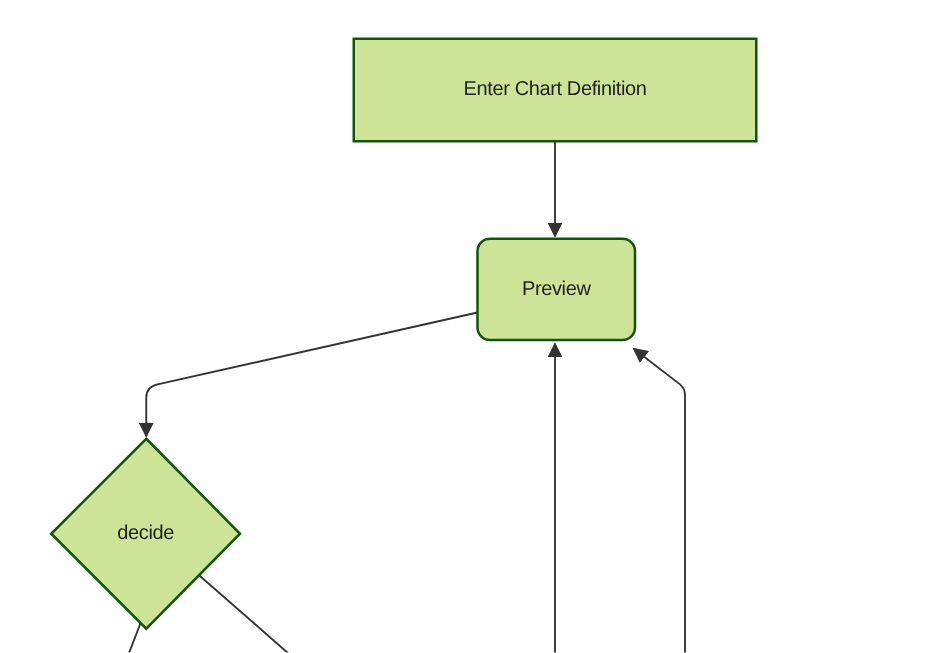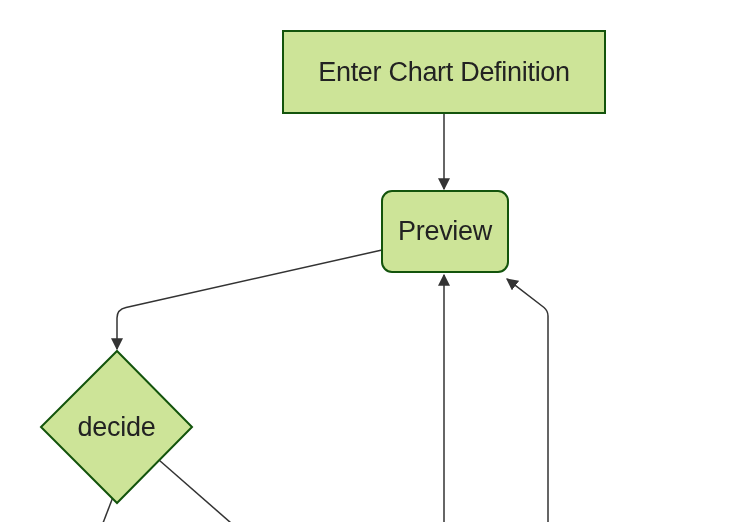--- a/index.html
+++ b/index.html
@@ -32,21 +32,21 @@
     fill: var(--edge, #333333);
     stroke: none;
   }
   .node-label {
     position: absolute;
     display: flex;
     align-items: center;
     justify-content: center;
     text-align: center;
     color: var(--text, #222222);
-    font-size: 27px;
+    font-size: 16px;
     letter-spacing: -0.3px;
     pointer-events: none;
     white-space: nowrap;
   }
   .label-enter   { left: 283px; top: 31px;  width: 322px; height: 82px; }
   .label-preview { left: 382px; top: 191px; width: 126px; height: 81px; }
   .label-decide  { left: 41px;  top: 351px; width: 151px; height: 152px; }
 </style>
 </head>
 <body>

